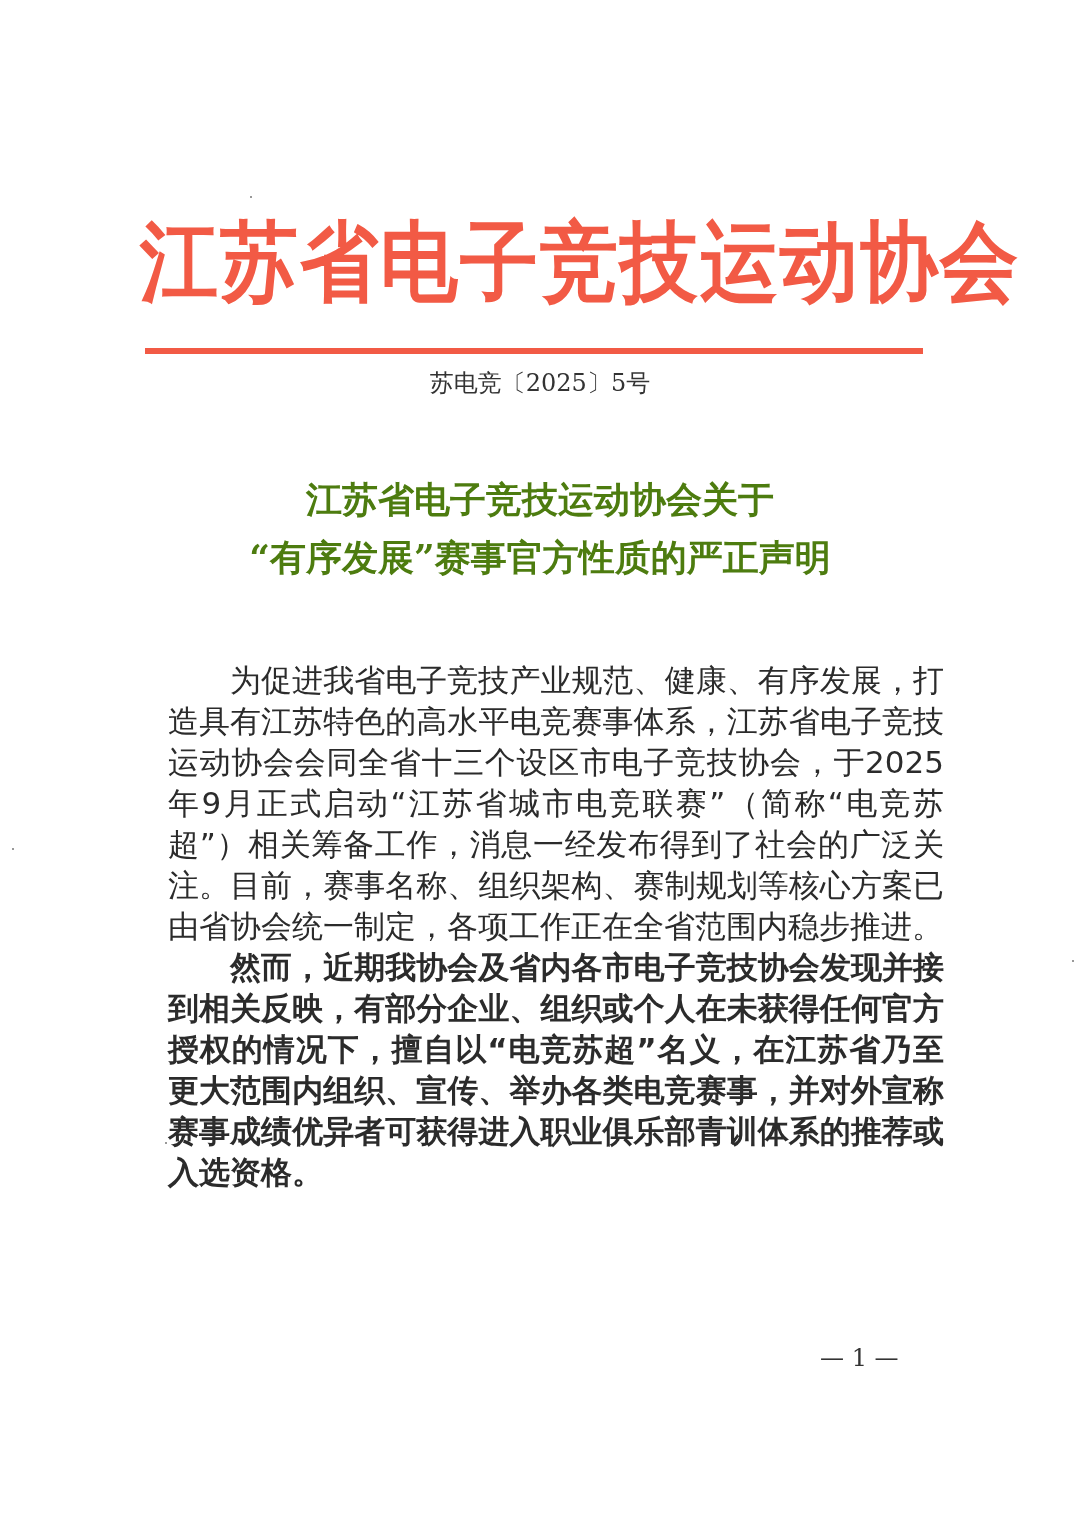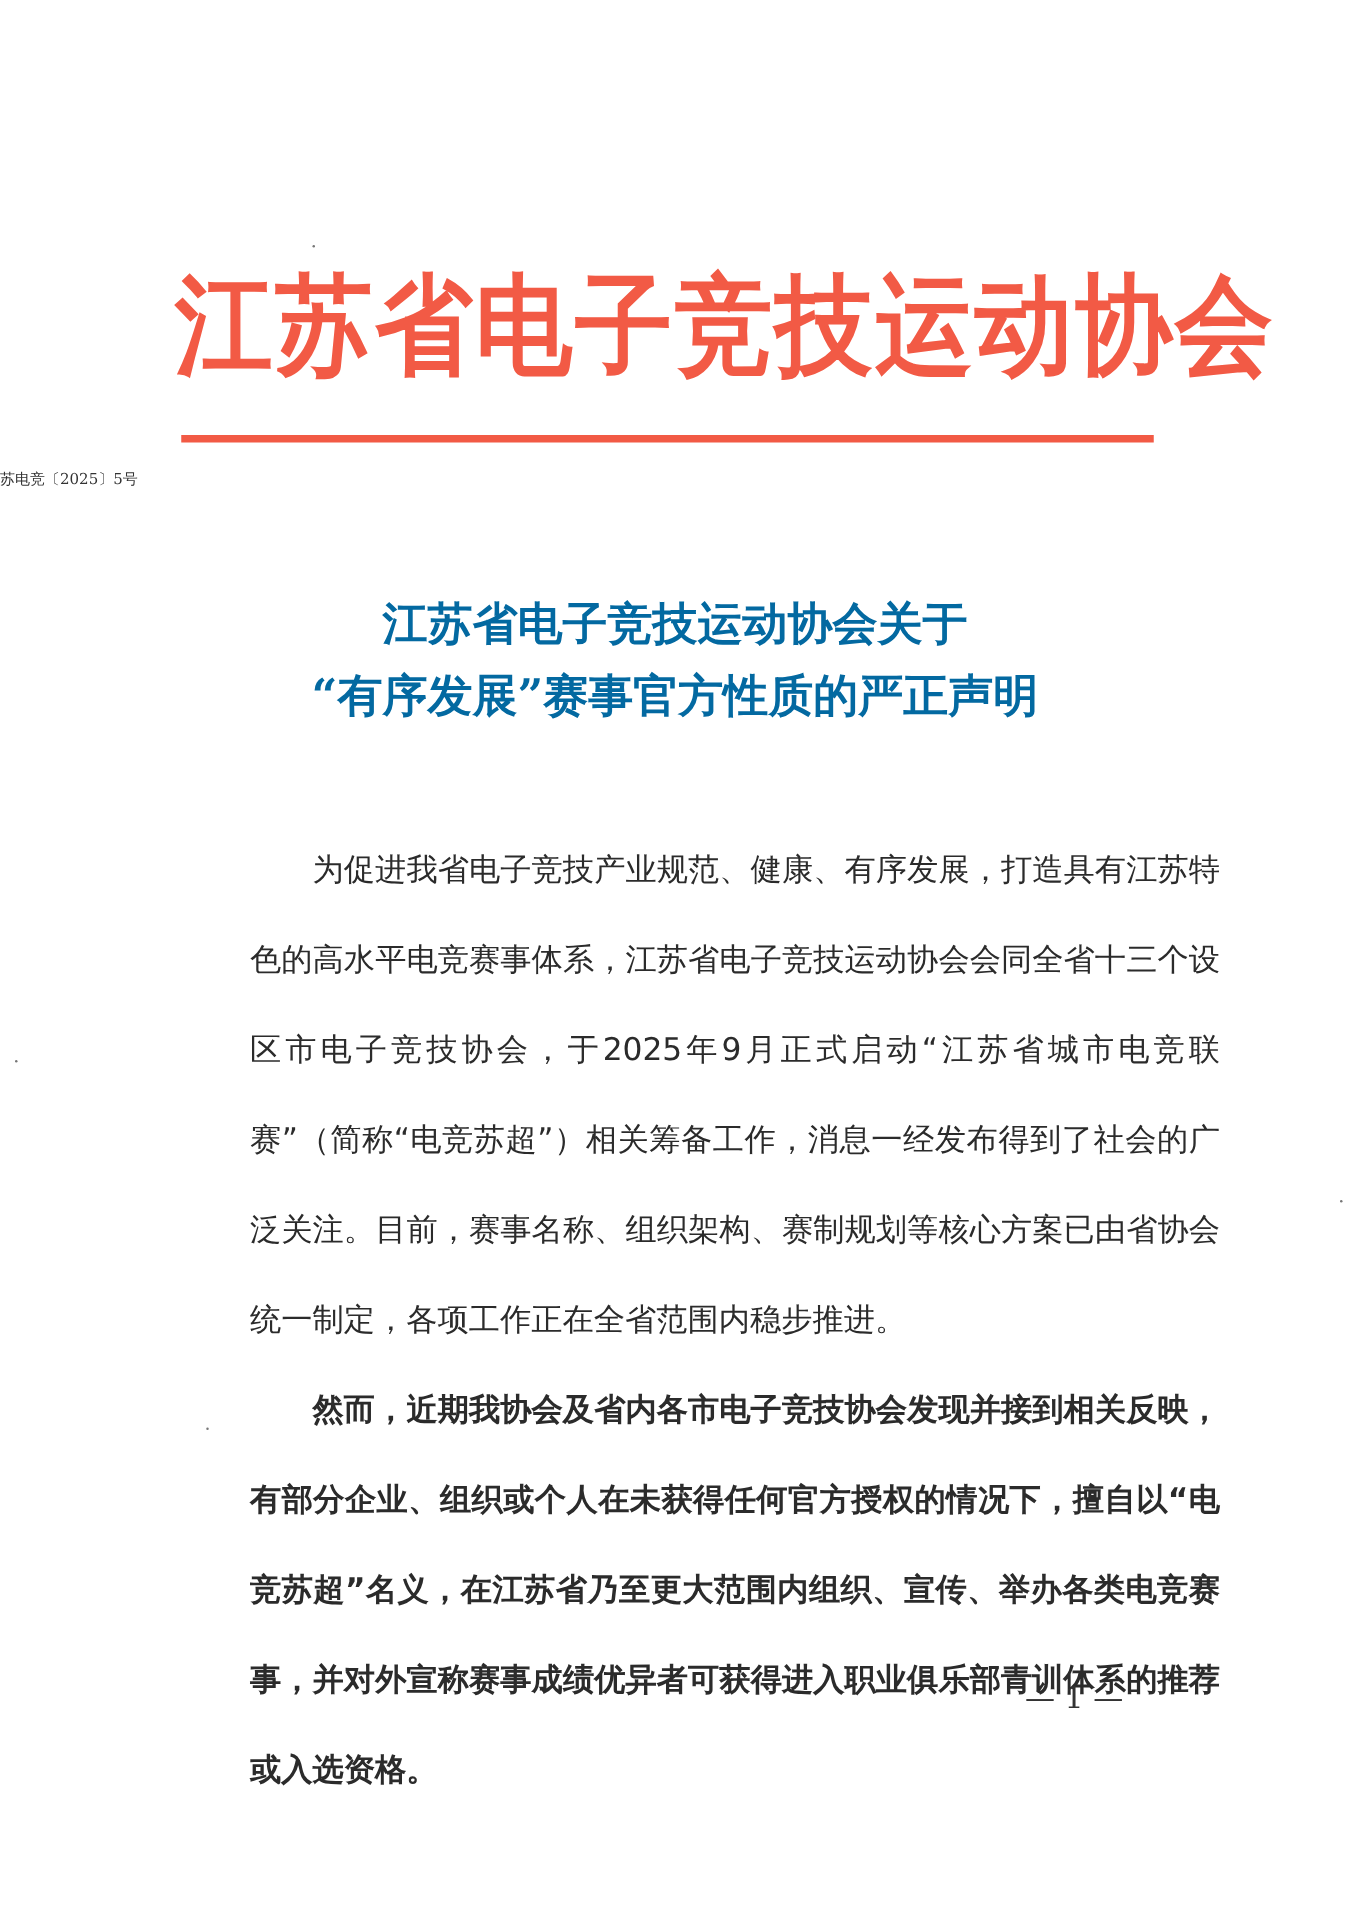--- a/index.html
+++ b/index.html
@@ -37,49 +37,49 @@
       top: 348px;
       width: 778px;
       height: 6px;
       background: #f25a45;
     }
     .doc-number {
       position: absolute;
       left: 0;
       top: 366px;
       width: 1080px;
-      font-size: 12px;
+      text-align: center;
+      font-size: 24px;
       line-height: 34px;
       color: #333333;
     }
     .doc-title {
       position: absolute;
       left: 140px;
       top: 470px;
       width: 800px;
       text-align: center;
       font-family: "DejaVu Serif", "Liberation Serif", serif;
       font-weight: bold;
       font-size: 36px;
       line-height: 58px;
-      color: #0369a1;
+      color: #4d7c0f;
     }
     .doc-title div { white-space: nowrap; }
     .body-text {
       position: absolute;
       left: 168px;
       top: 660px;
       width: 776px;
       font-family: "DejaVu Sans", "Liberation Sans", sans-serif;
-      font-size: 25px;
-      line-height: 72px;
+      font-size: 31px;
+      line-height: 41px;
       color: #2b2b2b;
       text-align: justify;
       text-align-last: left;
-      margin-left: 32px;
     }
     .body-text p {
       margin: 0 0 0 0;
       text-indent: 2em;
     }
     .body-text p + p { margin-top: 0; font-weight: bold; }
     .page-number {
       position: absolute;
       left: 820px;
       top: 1338px;

